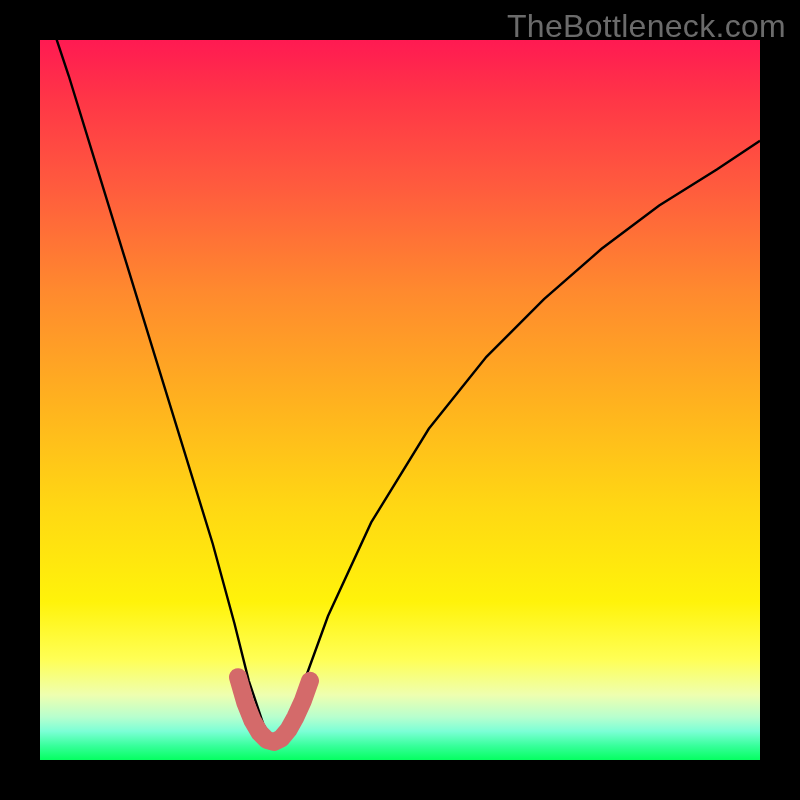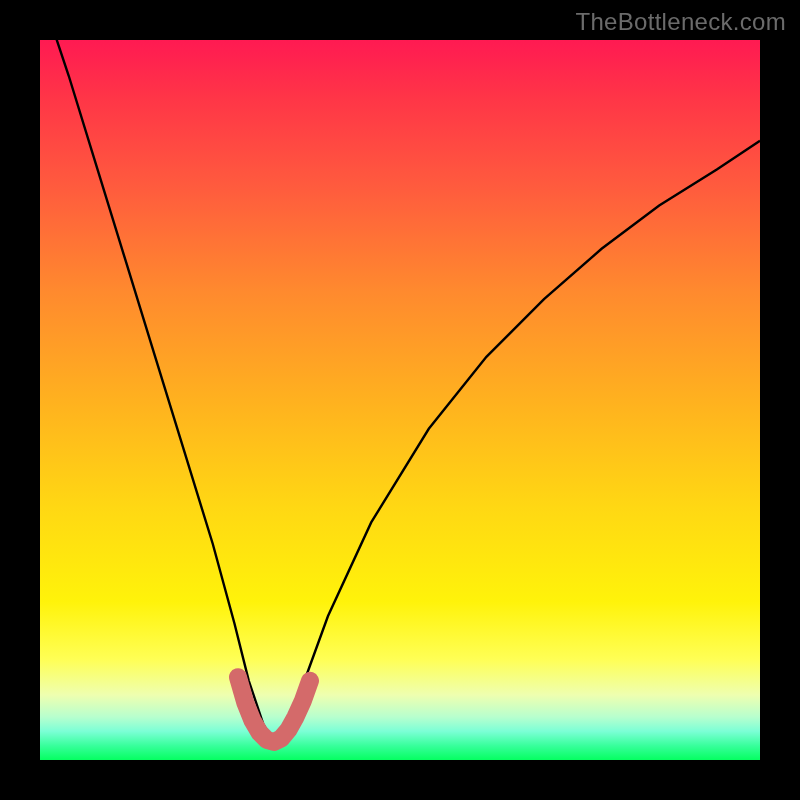--- a/index.html
+++ b/index.html
@@ -39,21 +39,21 @@
       #7cffd6 96%,
       #38ff9c 98%,
       #05ff61 100%
     );
   }
   .watermark {
     position: absolute;
     top: 8px;
     right: 14px;
     color: #6b6b6b;
-    font-size: 24px;
+    font-size: 32px;
     font-weight: 500;
     letter-spacing: 0.3px;
   }
   svg.curves {
     position: absolute;
     left: 0;
     top: 0;
     width: 720px;
     height: 720px;
     overflow: visible;

